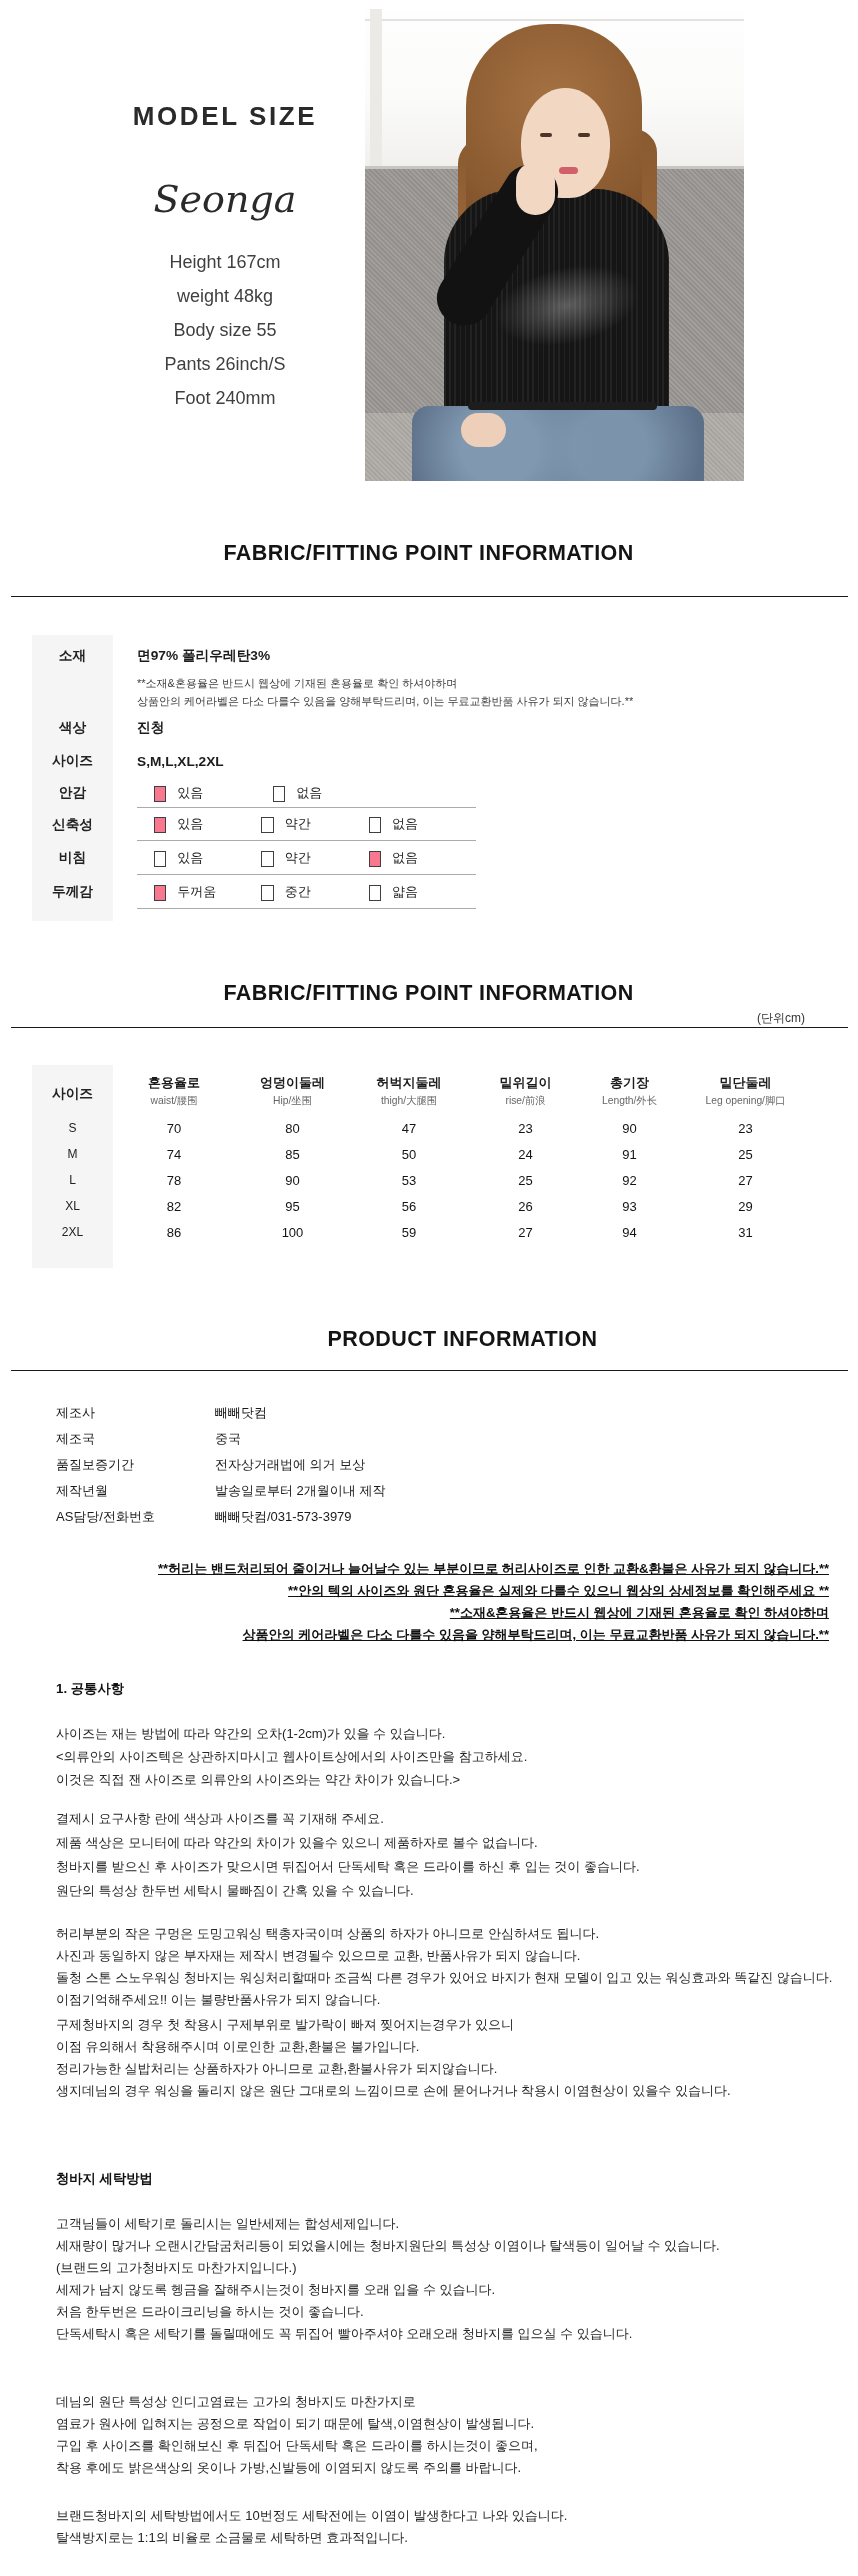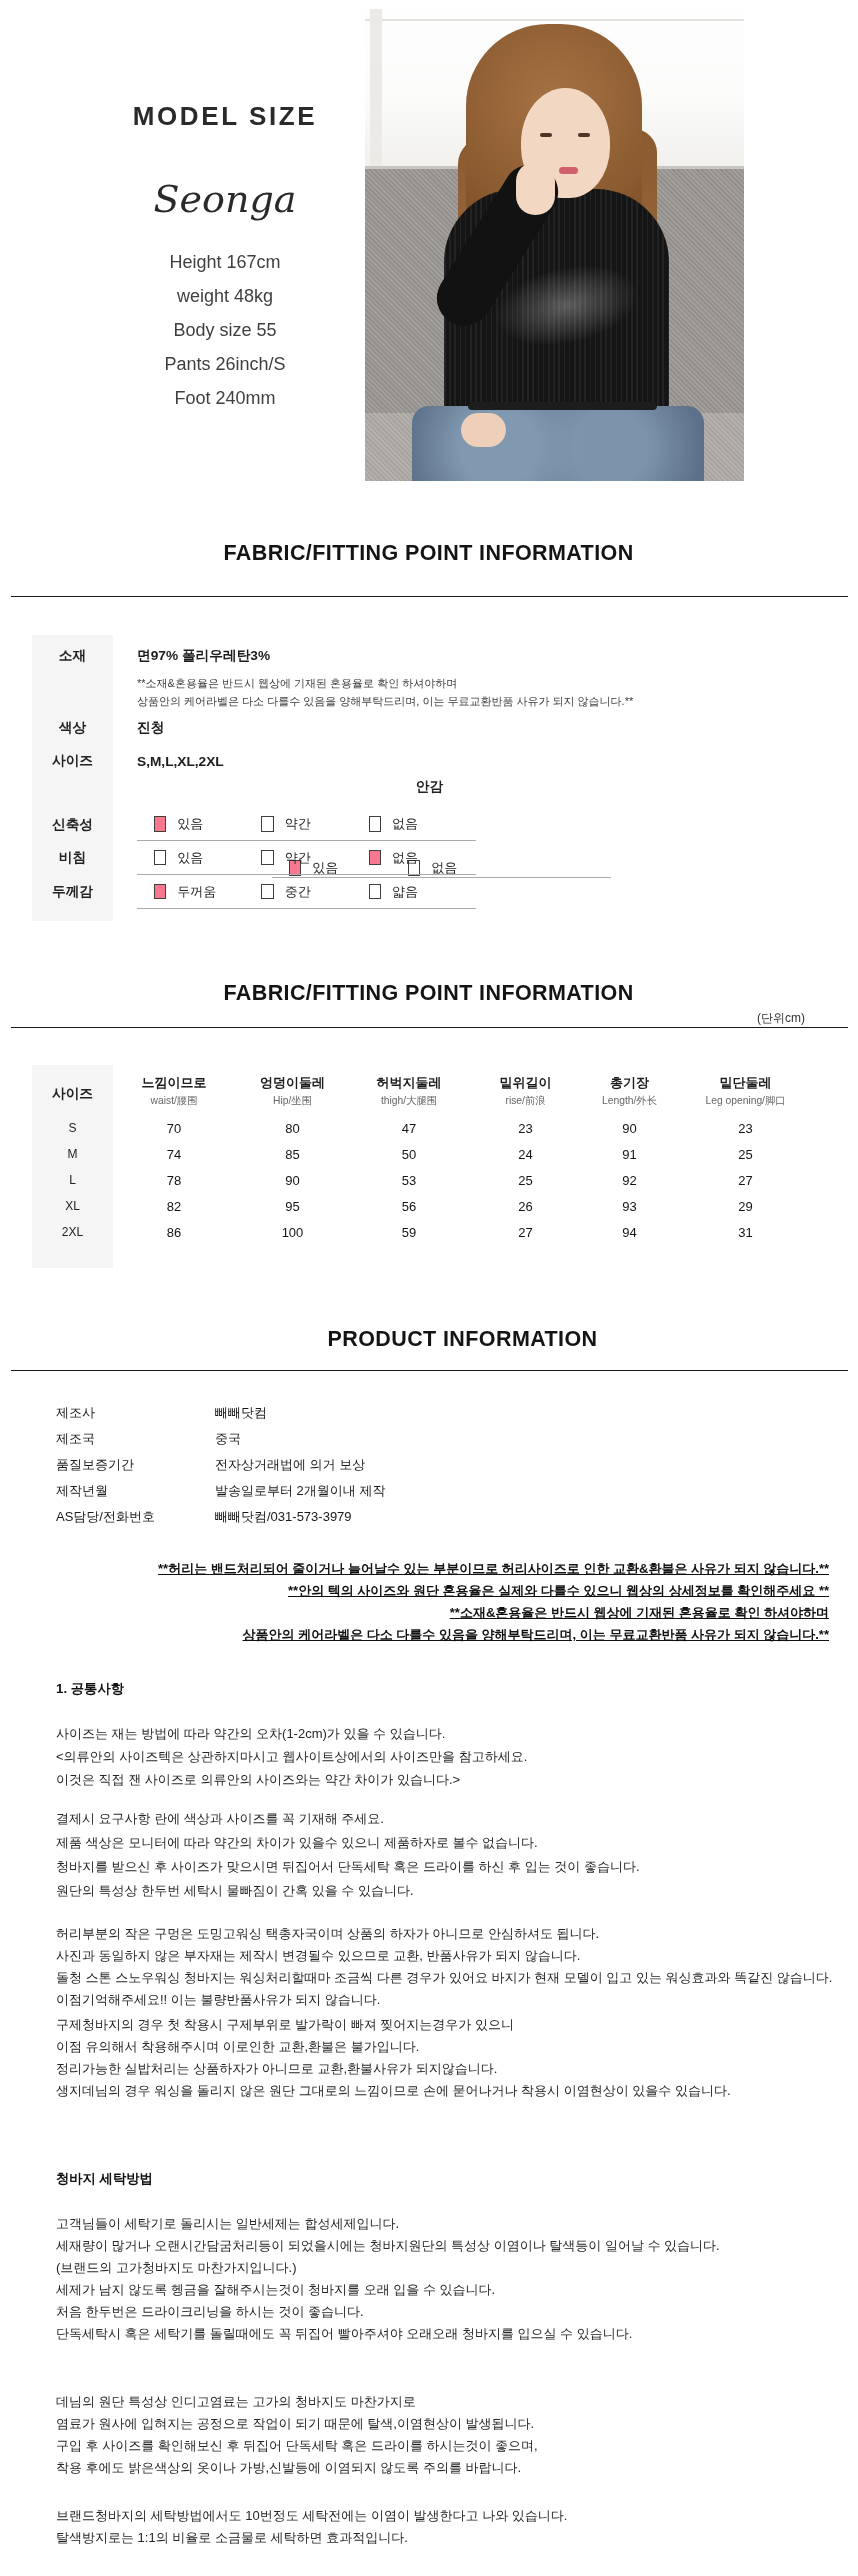--- a/index.html
+++ b/index.html
@@ -62,21 +62,21 @@
   .ftable .col-shade{height:286px;}
   .frow{position:relative;display:flex;z-index:1;}
   .flabel{width:81px;flex:0 0 81px;text-align:center;font-size:13.7px;font-weight:bold;color:#222;}
   .fval{padding-left:24px;font-size:13.7px;font-weight:bold;color:#1c1c1c;}
   .row-material{height:76px;padding-top:12px;box-sizing:border-box;}
   .fnotes{margin-top:9.4px;font-size:11px;line-height:18px;font-weight:normal;color:#3c3c3c;}
   .row-simple{height:33px;align-items:center;}
   .row-opts{height:34px;align-items:center;}
   .opts{margin-left:24px;width:339px;height:100%;display:flex;align-items:center;
         padding-left:17px;box-sizing:border-box;border-bottom:0.9px solid #ababab;}
-  .opt{display:flex;align-items:center;width:119px;}
+  .opt{display:flex;align-items:flex-end;width:119px;}
   .cb{width:10.3px;height:13.7px;border:1.7px solid #3f3f3f;background:#fff;margin-right:11px;flex:0 0 auto;}
   .cb.checked{background:#f8798f;border-color:#3f3f3f;}
   .opt-label{font-size:13px;color:#222;}
 
   
   .stable{position:absolute;left:32px;top:1065px;width:783px;}
   .stable .col-shade{height:203px;}
   .sgrid{position:relative;display:grid;z-index:1;
          grid-template-columns:81px 122px 115px 118px 115px 93px 139px;}
   .sth{padding-top:8.6px;text-align:center;height:50px;box-sizing:border-box;}
@@ -164,21 +164,21 @@
     <div class="frow row-simple">
       <div class="flabel">색상</div>
       <div class="fval">진청</div>
     </div>
 
     <div class="frow row-simple" style="height:34px;">
       <div class="flabel">사이즈</div>
       <div class="fval">S,M,L,XL,2XL</div>
     </div>
 
-    <div class="frow row-opts" style="height:30px;flex-direction:column;">
+    <div class="frow row-opts" style="height:30px;">
       <div class="flabel">안감</div>
       <div class="opts">
         <div class="opt">
           <span class="cb checked"></span>
           <span class="opt-label">있음</span>
         </div>
         <div class="opt">
           <span class="cb"></span>
           <span class="opt-label">없음</span>
         </div>
@@ -242,21 +242,21 @@
 
   <div class="sec-header hdr2">FABRIC/FITTING POINT INFORMATION</div>
   <div class="unit">(단위cm)</div>
   <div class="rule rule2"></div>
 
   <div class="stable">
     <div class="col-shade"></div>
     <div class="sgrid">
       <div class="sth corner">사이즈</div>
       <div class="sth">
-        <div class="ko">느낌이므로</div>
+        <div class="ko">혼용율로</div>
         <div class="sub">waist/腰围</div>
       </div>
       <div class="sth">
         <div class="ko">엉덩이둘레</div>
         <div class="sub">Hip/坐围</div>
       </div>
       <div class="sth">
         <div class="ko">허벅지둘레</div>
         <div class="sub">thigh/大腿围</div>
       </div>

